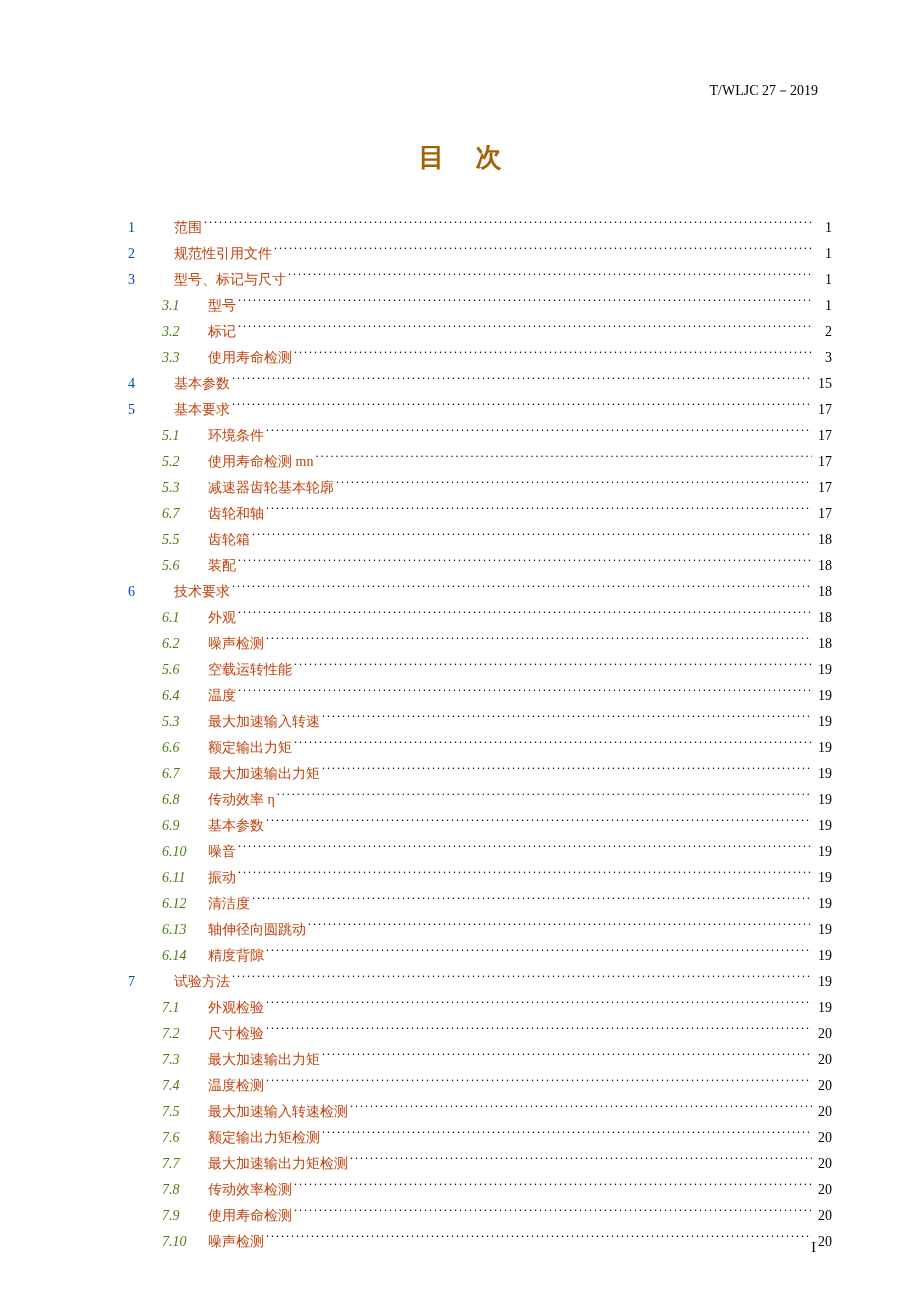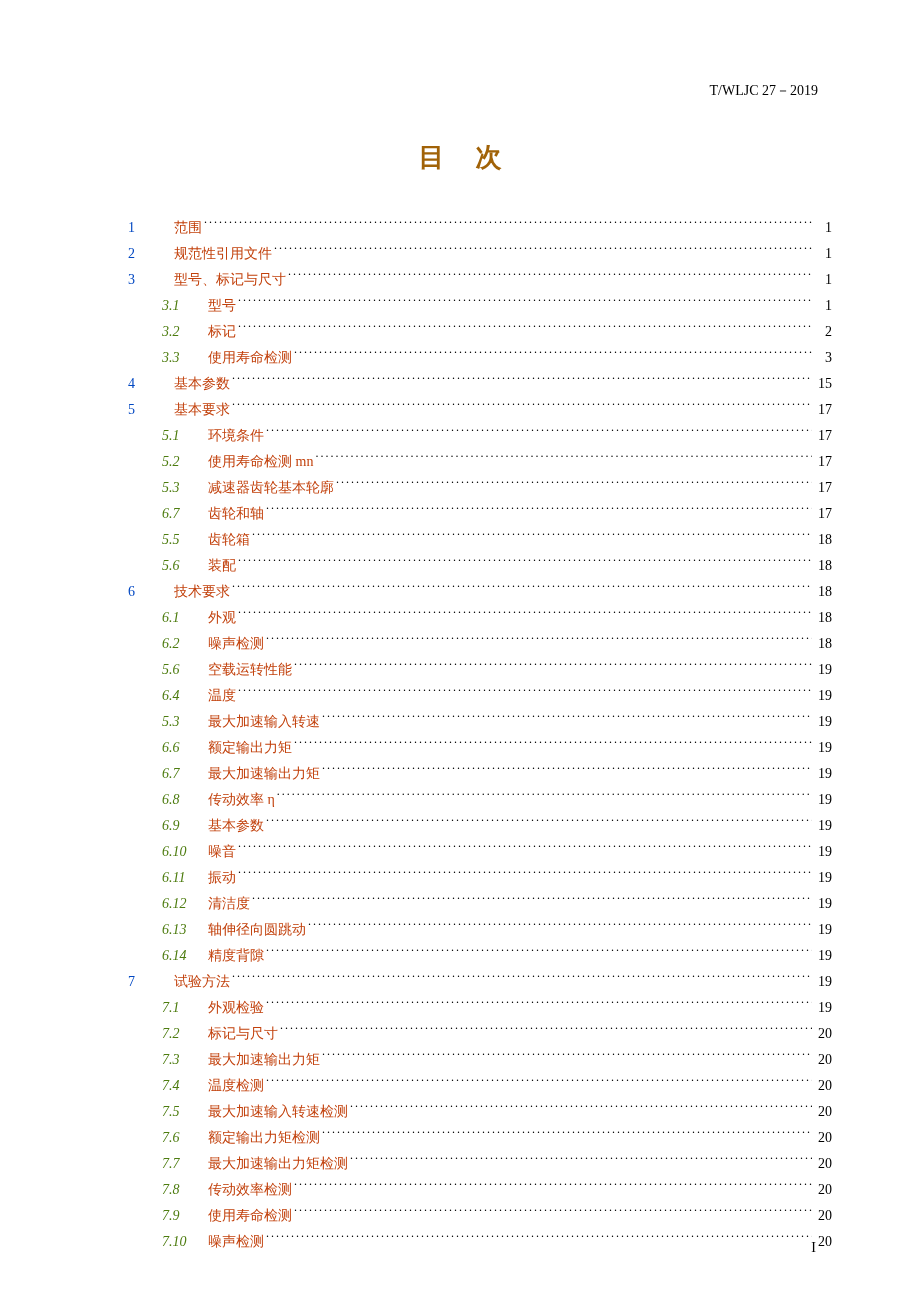--- a/index.html
+++ b/index.html
@@ -284,21 +284,21 @@
         <span class="pg">19</span>
       </div>
       <div class="toc-row sub">
         <span class="num-l2">7.1</span>
         <span class="label">外观检验</span>
         <span class="leader"></span>
         <span class="pg">19</span>
       </div>
       <div class="toc-row sub">
         <span class="num-l2">7.2</span>
-        <span class="label">标记与尺寸</span>
+        <span class="label">尺寸检验</span>
         <span class="leader"></span>
         <span class="pg">20</span>
       </div>
       <div class="toc-row sub">
         <span class="num-l2">7.3</span>
         <span class="label">最大加速输出力矩</span>
         <span class="leader"></span>
         <span class="pg">20</span>
       </div>
       <div class="toc-row sub">

